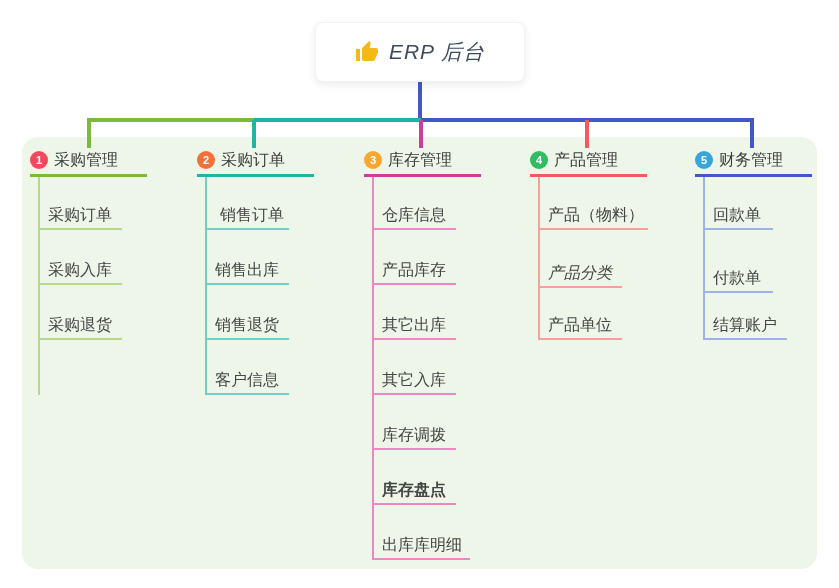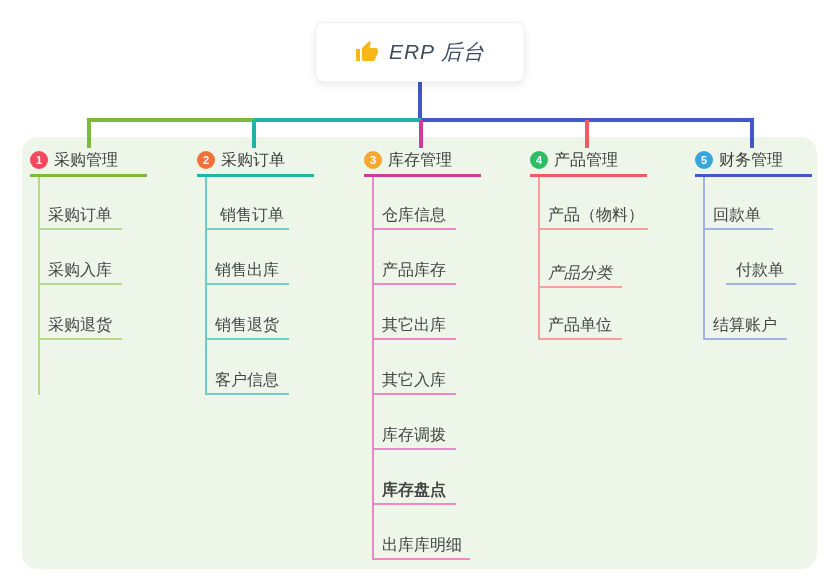--- a/index.html
+++ b/index.html
@@ -188,21 +188,21 @@
     <div class="branch-header">
       <span class="badge">5</span>
       <span class="branch-label">财务管理</span>
     </div>
     <div class="branch-underline"></div>
     <div class="spine" style="height:163px;"></div>
     <div class="child" style="top:58px;width:70px;">
       <div class="child-label">回款单</div>
       <div class="child-line"></div>
     </div>
-    <div class="child" style="top:113px;width:70px;margin-left:23px;">
+    <div class="child" style="top:121px;width:70px;">
       <div class="child-label">付款单</div>
       <div class="child-line"></div>
     </div>
     <div class="child" style="top:168px;width:84px;">
       <div class="child-label">结算账户</div>
       <div class="child-line"></div>
     </div>
   </div>
 
 </div>

